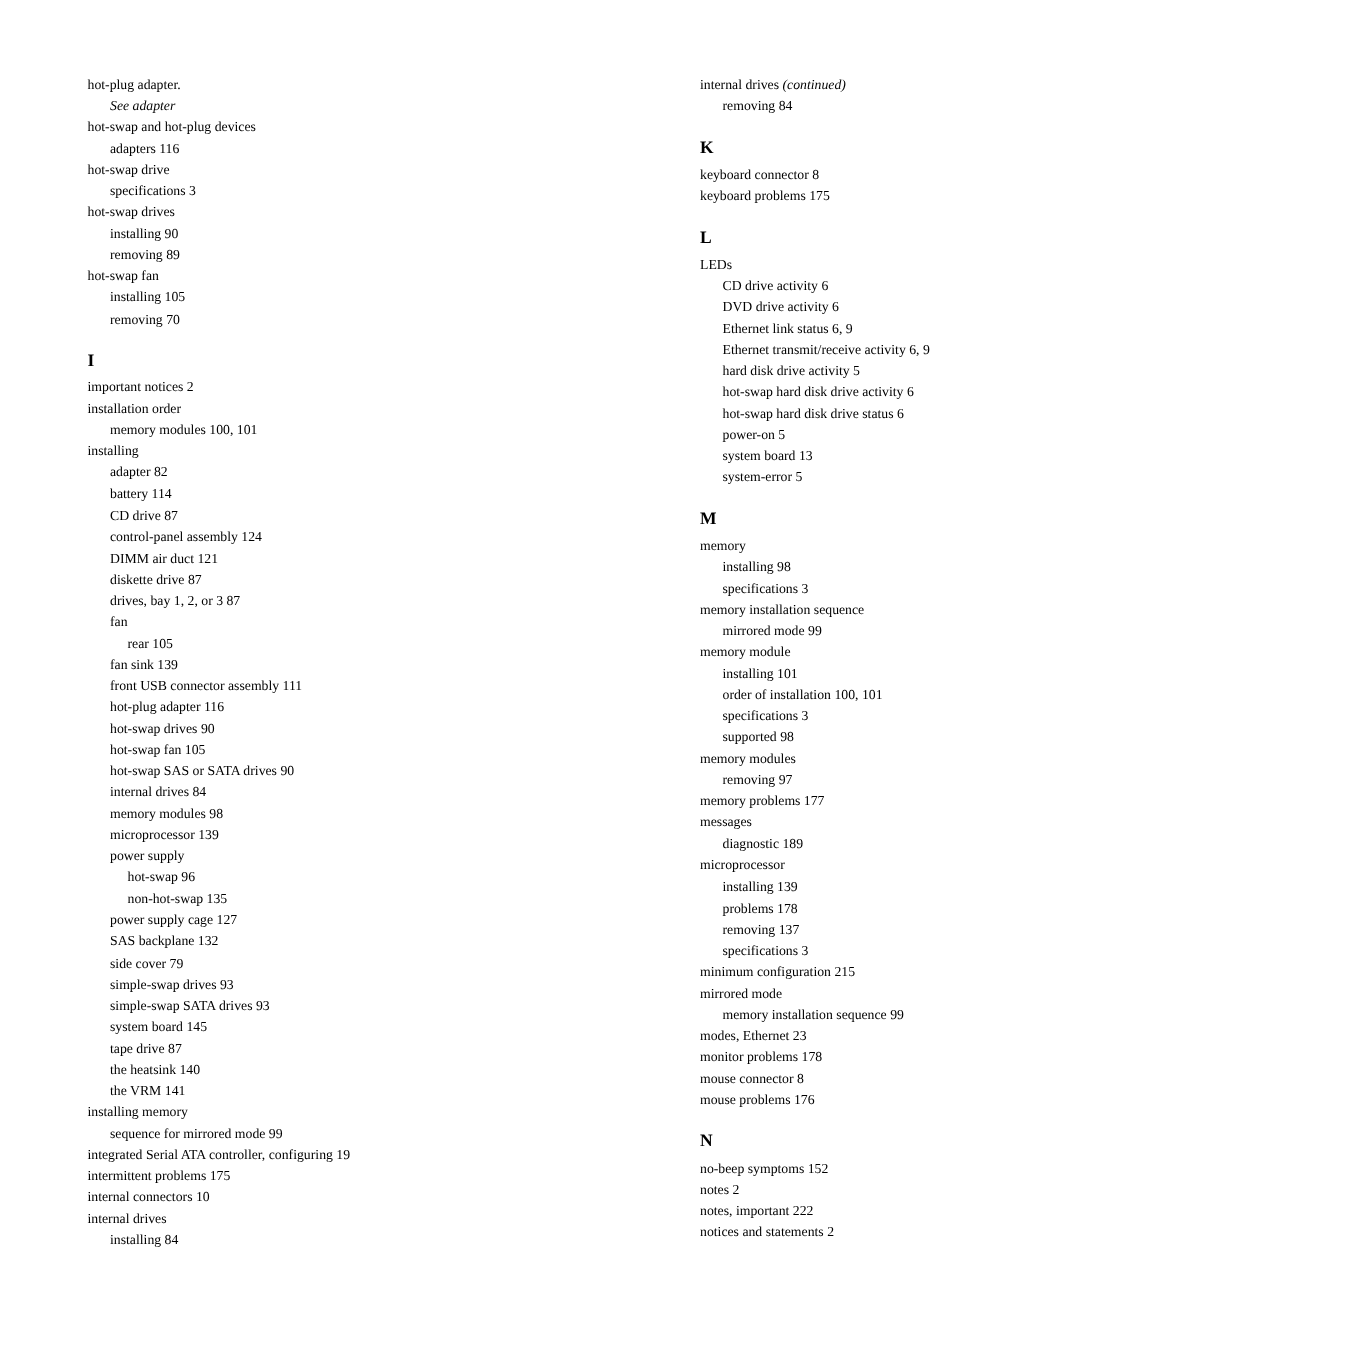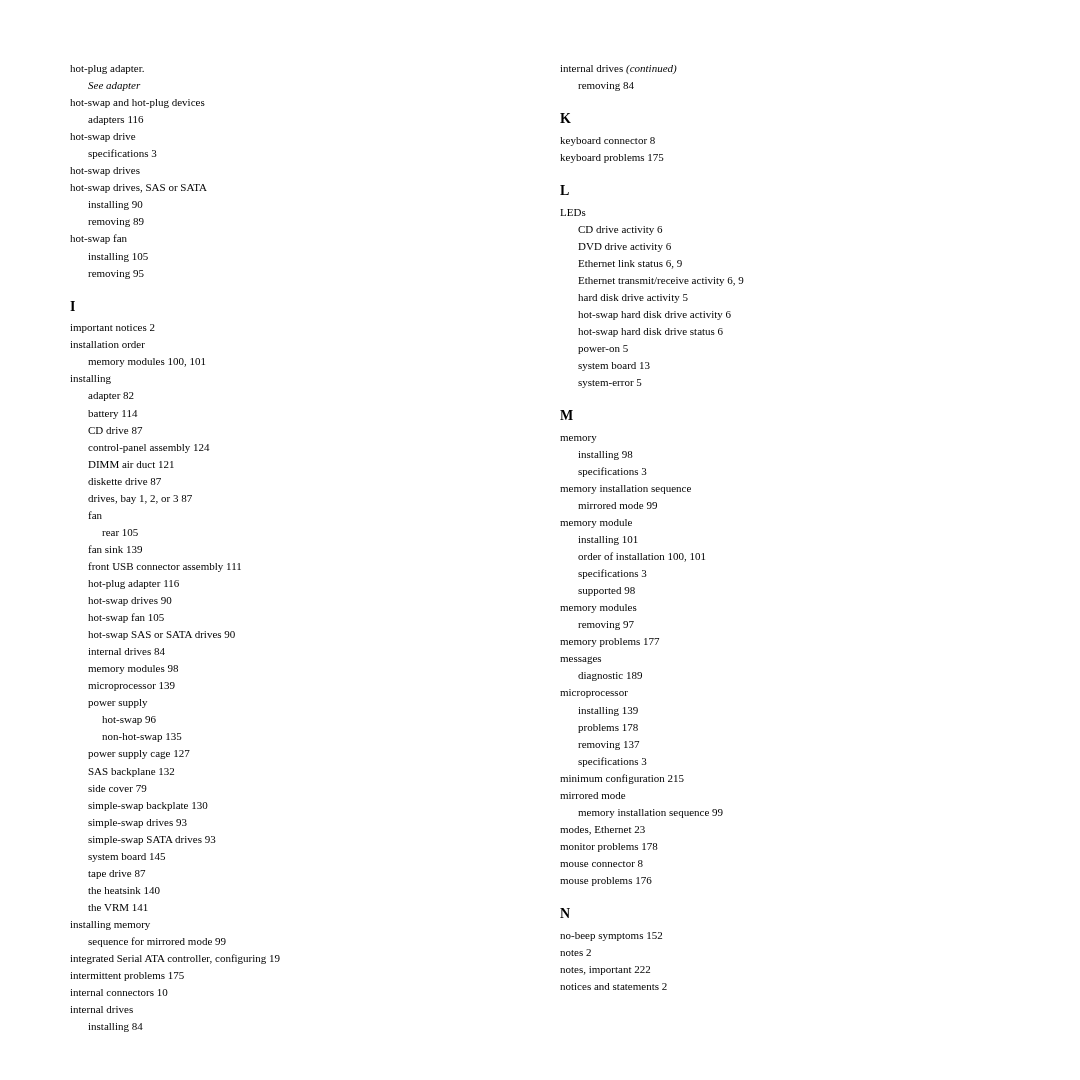--- a/index.html
+++ b/index.html
@@ -68,26 +68,25 @@
   <div class="columns">
 
     <div class="col" id="left-col">
         <span class="entry-main">hot-plug adapter.</span>
         <span class="entry-sub italic">See adapter</span>
         <span class="entry-main">hot-swap and hot-plug devices</span>
         <span class="entry-sub">adapters   116</span>
         <span class="entry-main">hot-swap drive</span>
         <span class="entry-sub">specifications   3</span>
         <span class="entry-main">hot-swap drives</span>
-        <span class="entry-main">hot-swap drives, SAS or SATA</span>
         <span class="entry-sub">installing   90</span>
         <span class="entry-sub">removing   89</span>
         <span class="entry-main">hot-swap fan</span>
         <span class="entry-sub">installing   105</span>
-        <span class="entry-sub">removing   95</span>
+        <span class="entry-sub">removing   70</span>
         <span class="section-letter">I</span>
         <span class="entry-main">important notices   2</span>
         <span class="entry-main">installation order</span>
         <span class="entry-sub">memory modules   100, 101</span>
         <span class="entry-main">installing</span>
         <span class="entry-sub">adapter   82</span>
         <span class="entry-sub">battery   114</span>
         <span class="entry-sub">CD drive   87</span>
         <span class="entry-sub">control-panel assembly   124</span>
         <span class="entry-sub">DIMM air duct   121</span>
@@ -103,21 +102,20 @@
         <span class="entry-sub">hot-swap SAS or SATA drives   90</span>
         <span class="entry-sub">internal drives   84</span>
         <span class="entry-sub">memory modules   98</span>
         <span class="entry-sub">microprocessor   139</span>
         <span class="entry-sub">power supply</span>
         <span class="entry-subsub">hot-swap   96</span>
         <span class="entry-subsub">non-hot-swap   135</span>
         <span class="entry-sub">power supply cage   127</span>
         <span class="entry-sub">SAS backplane   132</span>
         <span class="entry-sub">side cover   79</span>
-        <span class="entry-sub">simple-swap backplate   130</span>
         <span class="entry-sub">simple-swap drives   93</span>
         <span class="entry-sub">simple-swap SATA drives   93</span>
         <span class="entry-sub">system board   145</span>
         <span class="entry-sub">tape drive   87</span>
         <span class="entry-sub">the heatsink   140</span>
         <span class="entry-sub">the VRM   141</span>
         <span class="entry-main">installing memory</span>
         <span class="entry-sub">sequence for mirrored mode   99</span>
         <span class="entry-main">integrated Serial ATA controller, configuring   19</span>
         <span class="entry-main">intermittent problems   175</span>

